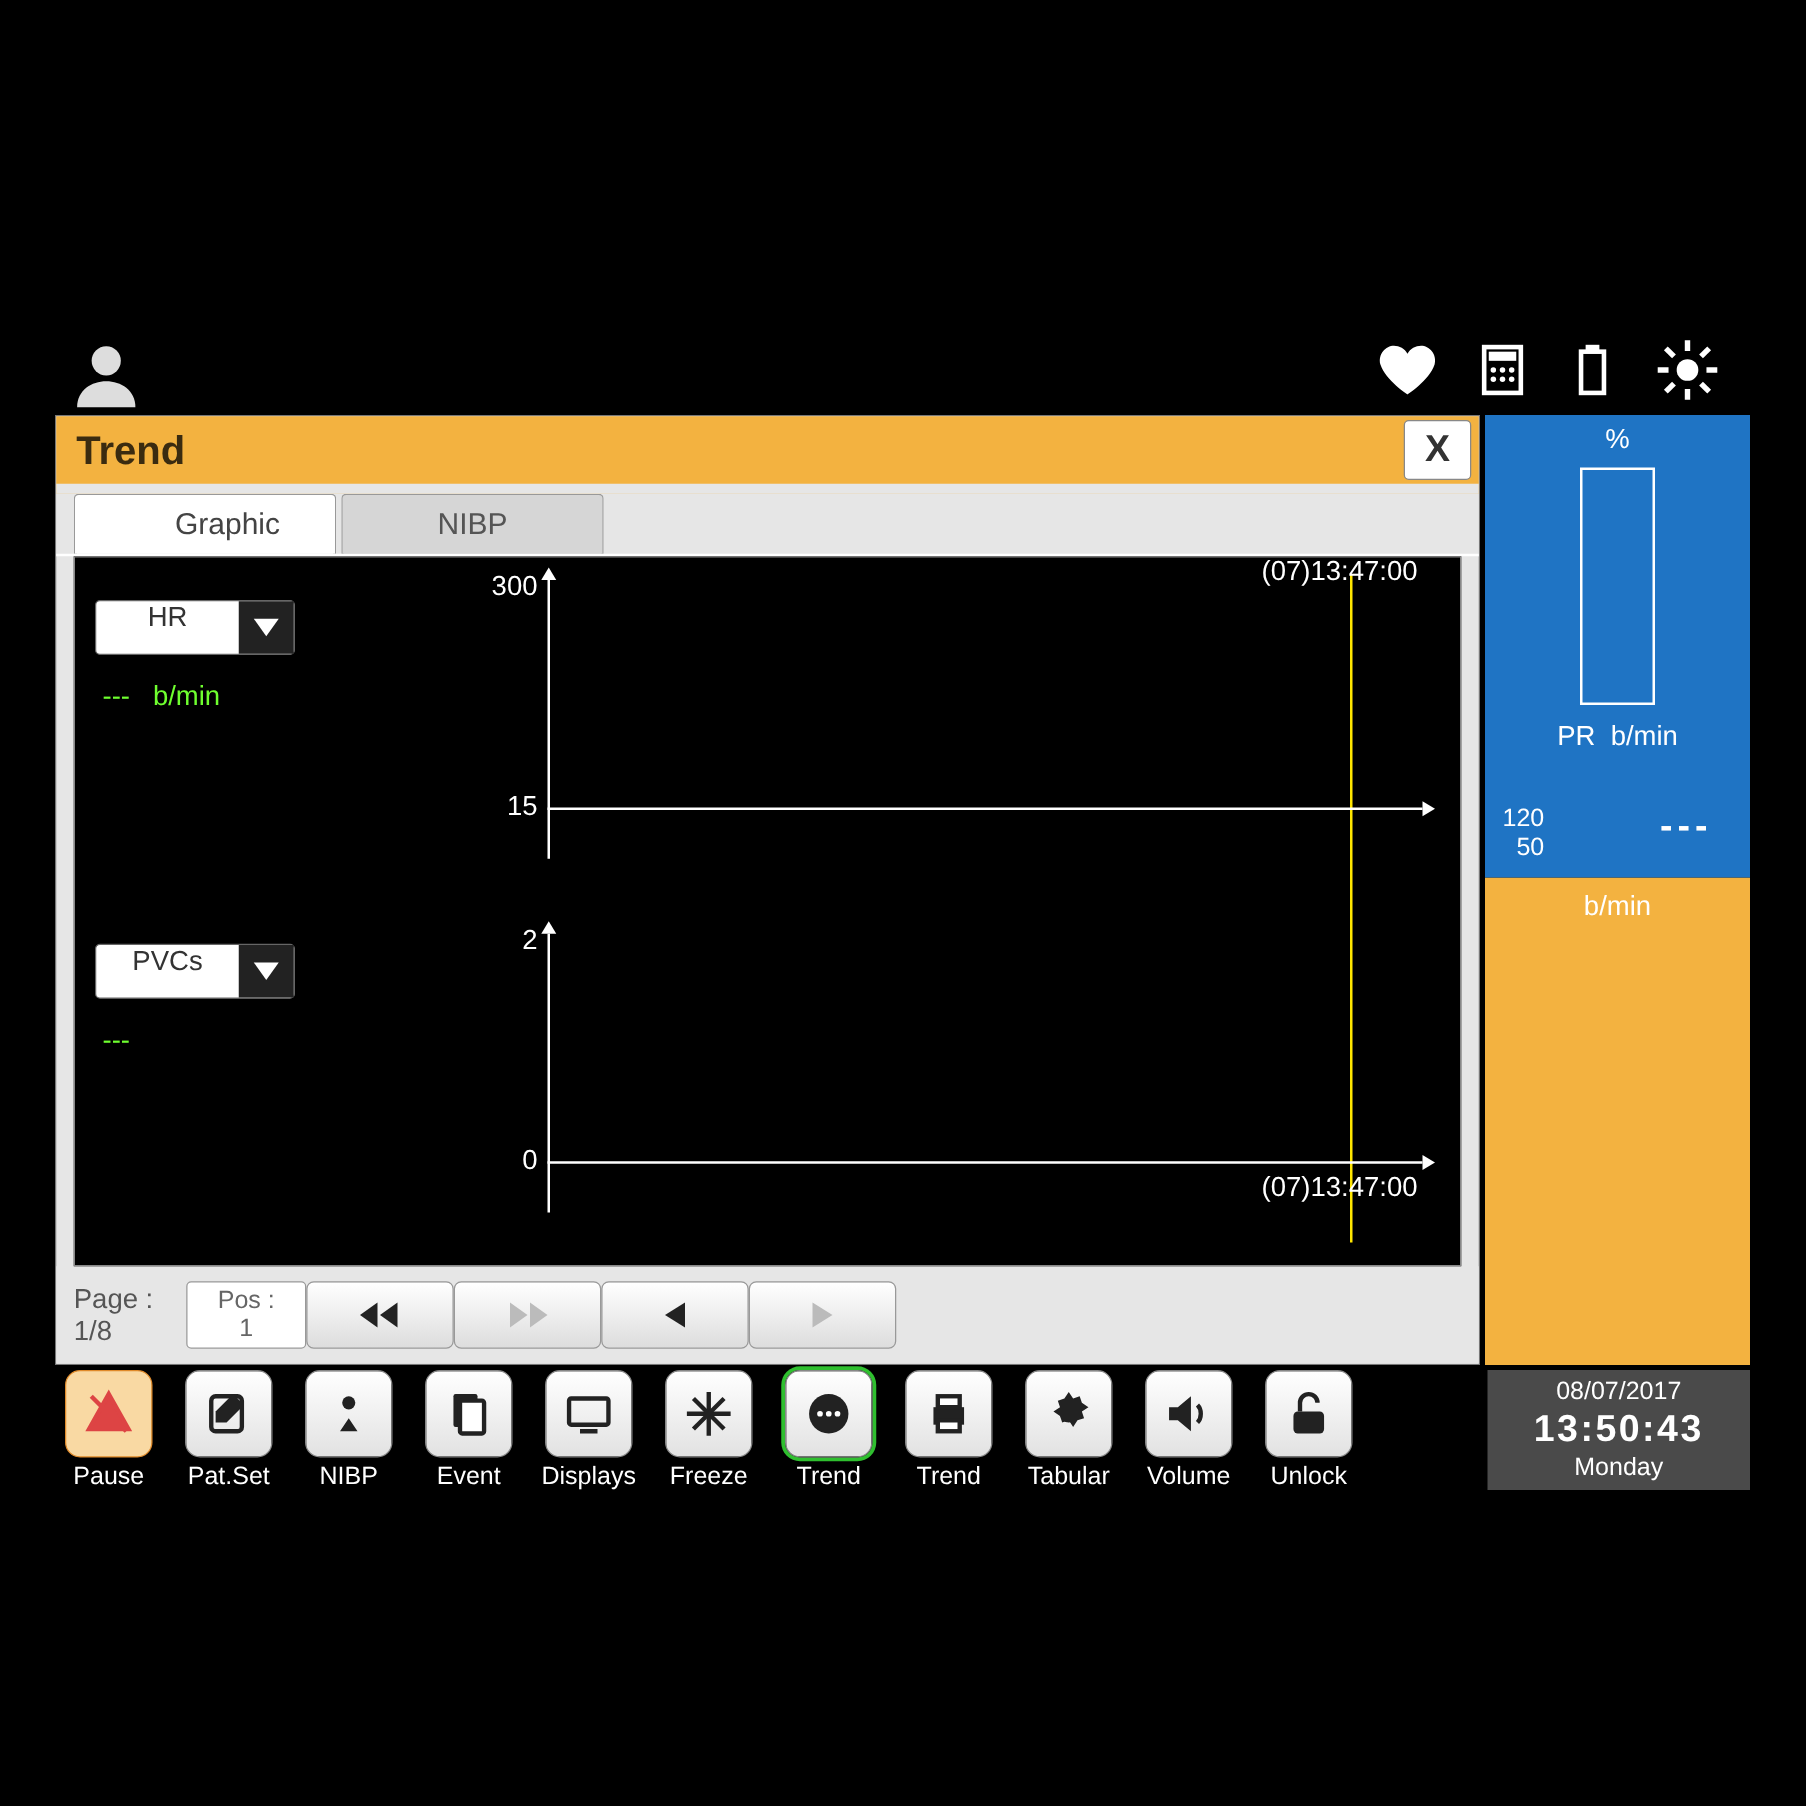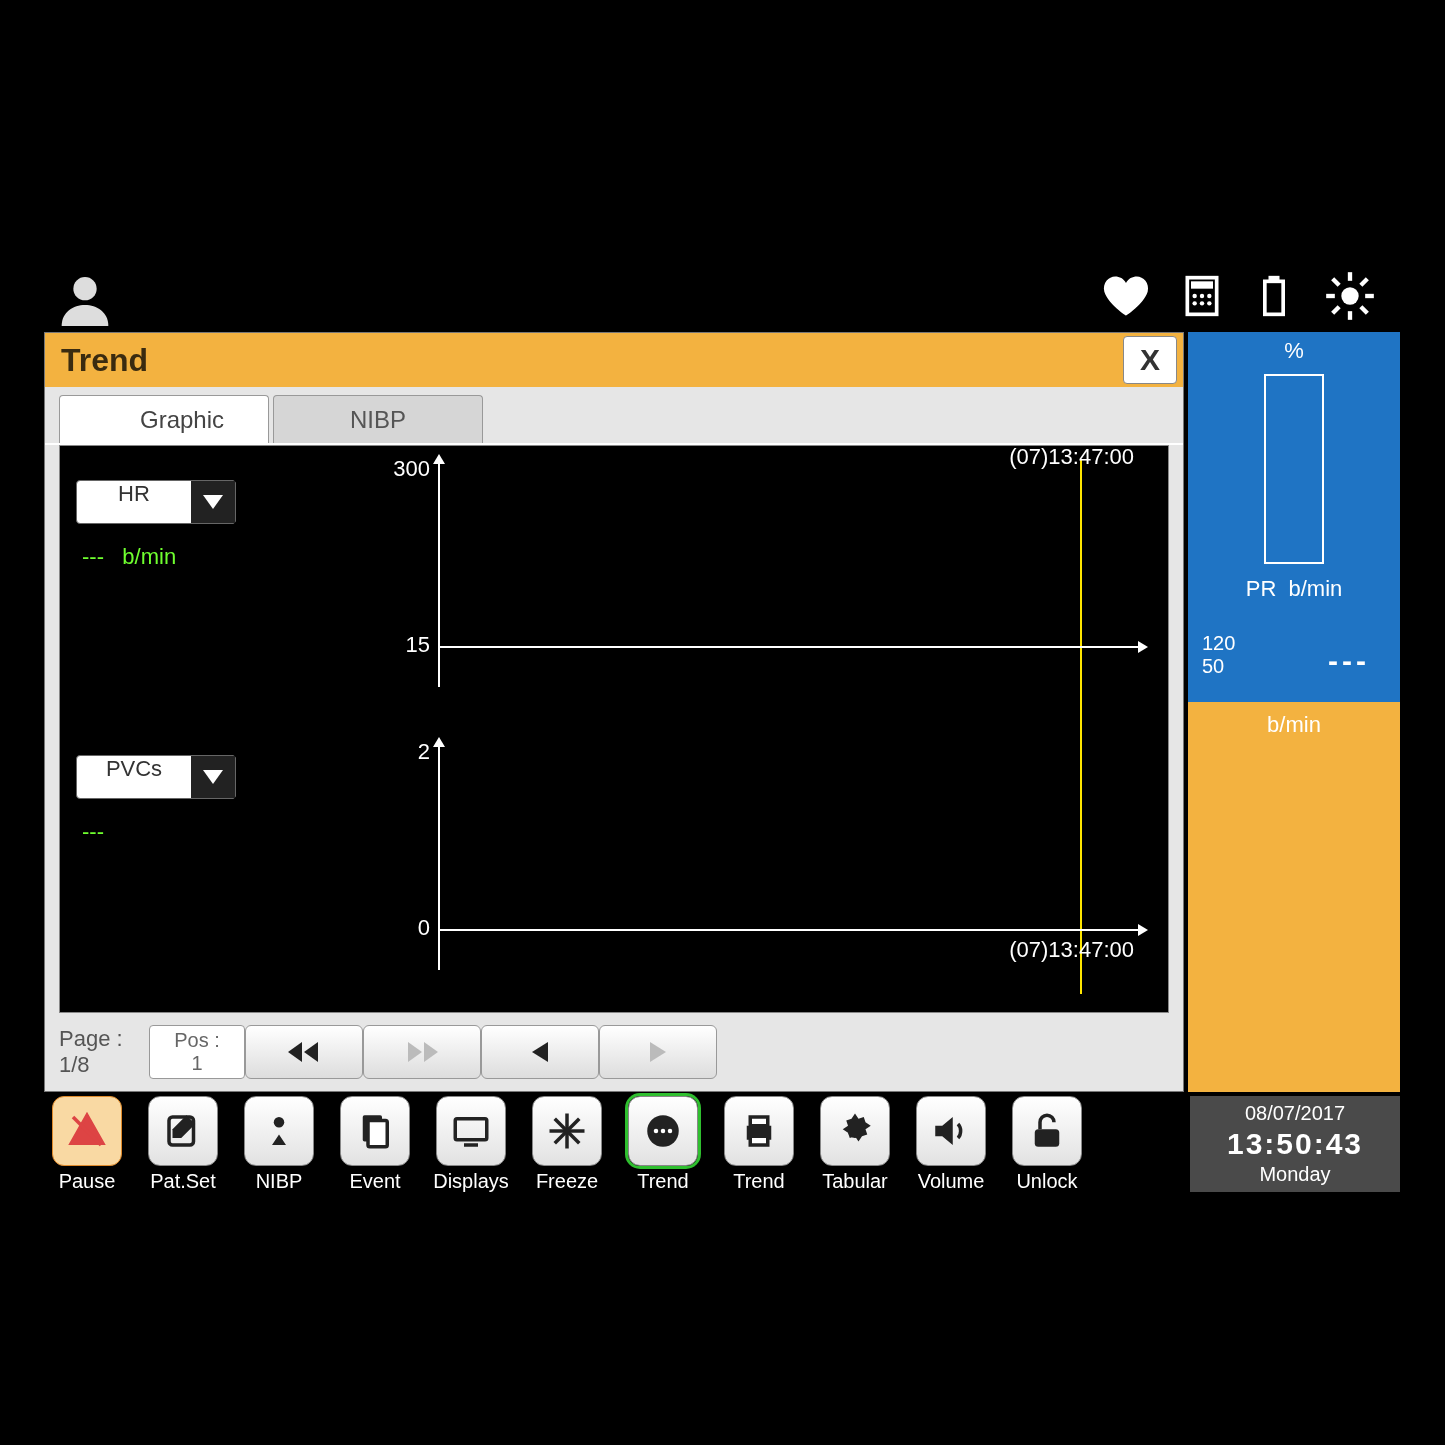--- a/index.html
+++ b/index.html
@@ -266,22 +266,22 @@
     border: 2px solid #fff;
     margin: 10px auto 0;
   }
   .spo2-text {
     font-size: 22px;
     margin-top: 12px;
   }
   .spo2-limits {
     position: absolute;
     left: 14px;
-    bottom: 24px;
-    text-align: left;
+    bottom: 12px;
+    text-align: right;
     font-size: 20px;
   }
   .spo2-dashes {
     position: absolute;
     right: 30px; bottom: 24px;
     color: #fff;
     font-size: 30px;
     letter-spacing: 4px;
     font-weight: bold;
   }

